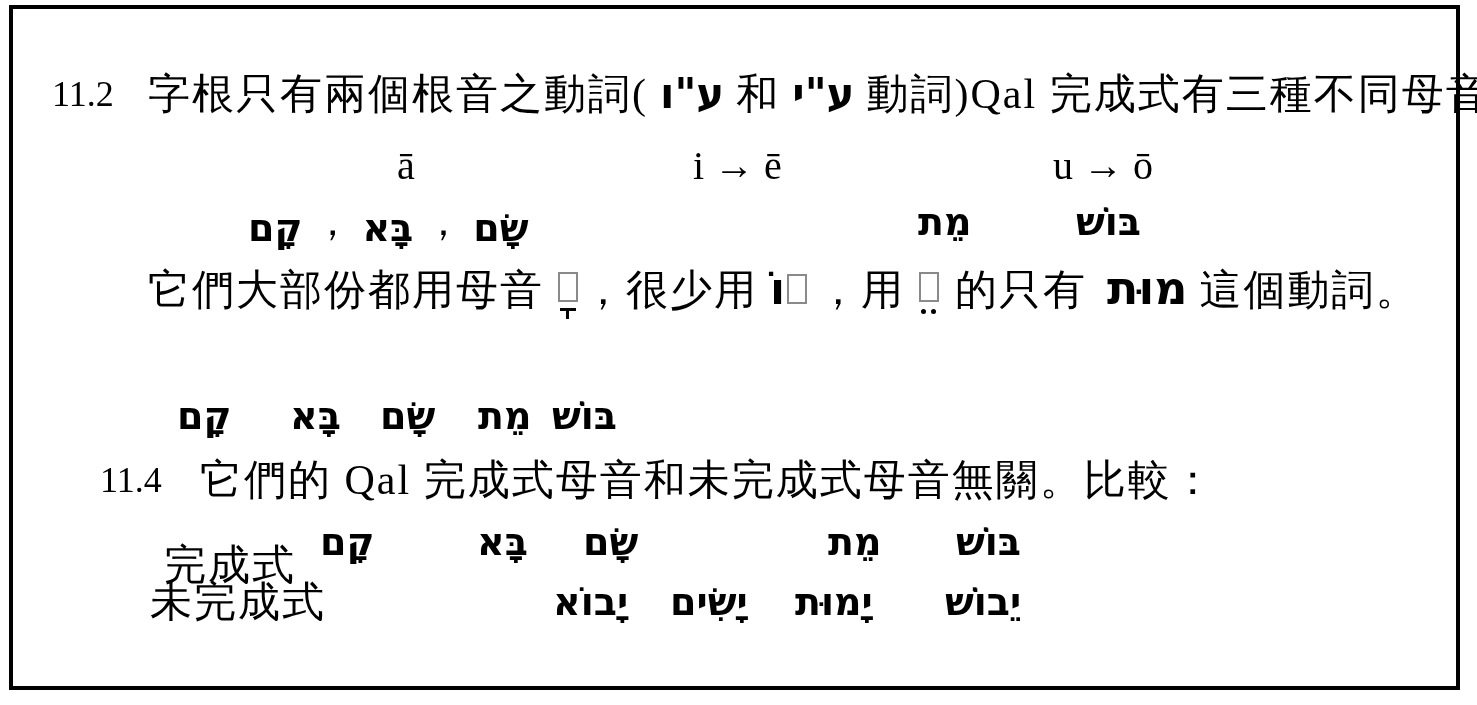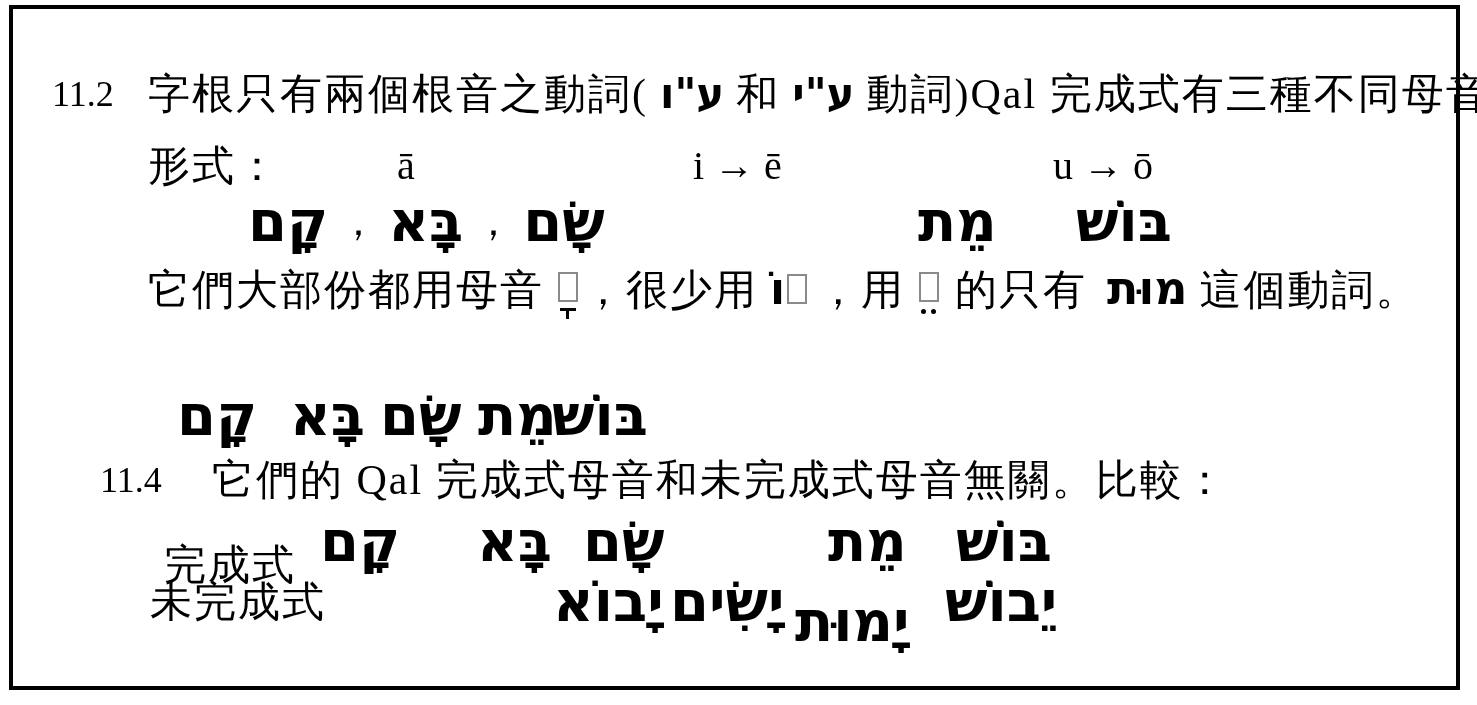--- a/index.html
+++ b/index.html
@@ -4,21 +4,21 @@
 <style>
   html,body{margin:0;padding:0;background:#ffffff;}
   .page{position:relative;width:1477px;height:705px;background:#ffffff;overflow:hidden;
         font-family:"Liberation Serif","DejaVu Serif",serif;color:#000;}
   .frame{position:absolute;left:9px;top:5px;width:1451px;height:685px;border:4px solid #000;box-sizing:border-box;}
   .line{position:absolute;left:0;width:1230px;height:62px;line-height:56px;white-space:nowrap;}
   .abs{position:absolute;top:0;}
   .num{font-size:36px;font-family:"Liberation Serif",serif;}
   .zh{font-size:42px;letter-spacing:2px;font-family:"Liberation Serif","DejaVu Serif",serif;}
   .lat{font-size:40px;font-family:"Liberation Serif","DejaVu Sans",serif;}
-  .he{font-size:56px;font-weight:bold;direction:rtl;unicode-bidi:isolate;
+  .he{font-size:38px;font-weight:bold;direction:rtl;unicode-bidi:isolate;
       font-family:"DejaVu Sans",sans-serif;line-height:56px;}
   .hsm{font-size:42px;margin:0 12px;}
   .sep{font-size:40px;margin:0 10px;vertical-align:6px;font-family:"Liberation Serif",serif;}
   .ph{position:relative;display:inline-block;width:26px;height:46px;vertical-align:-14px;}
   .ph-box{position:absolute;left:2px;top:0;width:20px;height:30px;border:2px solid #8a8a8a;box-sizing:border-box;}
   .ph-box-inline{display:inline-block;width:20px;height:30px;border:2px solid #8a8a8a;box-sizing:border-box;
                  vertical-align:0px;margin-right:10px;margin-left:2px;}
   .mark-qamats{position:absolute;left:4px;top:36px;width:16px;height:12px;}
   .mark-qamats .qh{position:absolute;left:0;top:0;width:16px;height:3px;background:#000;}
   .mark-qamats .qv{position:absolute;left:6px;top:3px;width:3px;height:8px;background:#000;}
@@ -32,21 +32,20 @@
 
 <div class="page">
   <div class="frame"></div>
 
   <div class="line" style="top:66px;">
     <span class="num abs" style="left:52px;">11.2</span>
     <span class="abs" style="left:148px;"><span class="zh">字根只有兩個根音之動詞(</span><span class="he hsm">ע"ו</span><span class="zh">和</span><span class="he hsm">ע"י</span><span class="zh">動詞)Qal 完成式有三種不同母音</span></span>
   </div>
 
   <div class="line" style="top:138px;">
-    <span class="zh abs" style="left:148px;">形式：</span>
     <span class="lat abs" style="left:397px;">ā</span>
     <span class="lat abs" style="left:1053px;">u → ō</span>
     <span class="lat abs" style="left:693px;">i → ē</span>
   </div>
 
   <div class="line" style="top:194px;">
     <span class="abs" style="left:248px;"><span class="he">קָם</span><span class="sep">，</span><span class="he">בָּא</span><span class="sep">，</span><span class="he">שָׂם</span></span>
     <span class="he abs" style="left:918px;">מֵת</span>
     <span class="he abs" style="left:1076px;">בּוֹשׁ</span>
   </div>
@@ -65,32 +64,32 @@
   <div class="line" style="top:388px;">
     <span class="he abs" style="left:177px;">קָם</span>
     <span class="he abs" style="left:290px;">בָּא</span>
     <span class="he abs" style="left:380px;">שָׂם</span>
     <span class="he abs" style="left:478px;">מֵת</span>
     <span class="he abs" style="left:552px;">בּוֹשׁ</span>
   </div>
 
   <div class="line" style="top:452px;margin-left:48px;">
     <span class="num abs" style="left:52px;">11.4</span>
-    <span class="zh abs" style="left:164px;">它們的 Qal 完成式母音和未完成式母音無關。比較：</span>
+    <span class="zh abs" style="left:152px;">它們的 Qal 完成式母音和未完成式母音無關。比較：</span>
   </div>
 
   <div class="line" style="top:514px;">
     <span class="zh abs" style="left:164px;margin-top:23px;">完成式</span>
     <span class="he abs" style="left:320px;">קָם</span>
     <span class="he abs" style="left:477px;">בָּא</span>
     <span class="he abs" style="left:583px;">שָׂם</span>
     <span class="he abs" style="left:828px;">מֵת</span>
     <span class="he abs" style="left:956px;">בּוֹשׁ</span>
   </div>
 
   <div class="line" style="top:574px;">
     <span class="zh abs" style="left:150px;">未完成式</span>
     <span class="he abs" style="left:553px;">יָבוֹא</span>
     <span class="he abs" style="left:670px;">יָשִׂים</span>
-    <span class="he abs" style="left:795px;margin-top:20px;">יָמוּת</span>
+    <span class="he abs" style="left:795px;">יָמוּת</span>
     <span class="he abs" style="left:945px;">יֵבוֹשׁ</span>
   </div>
 </div>
 
 </body></html>

